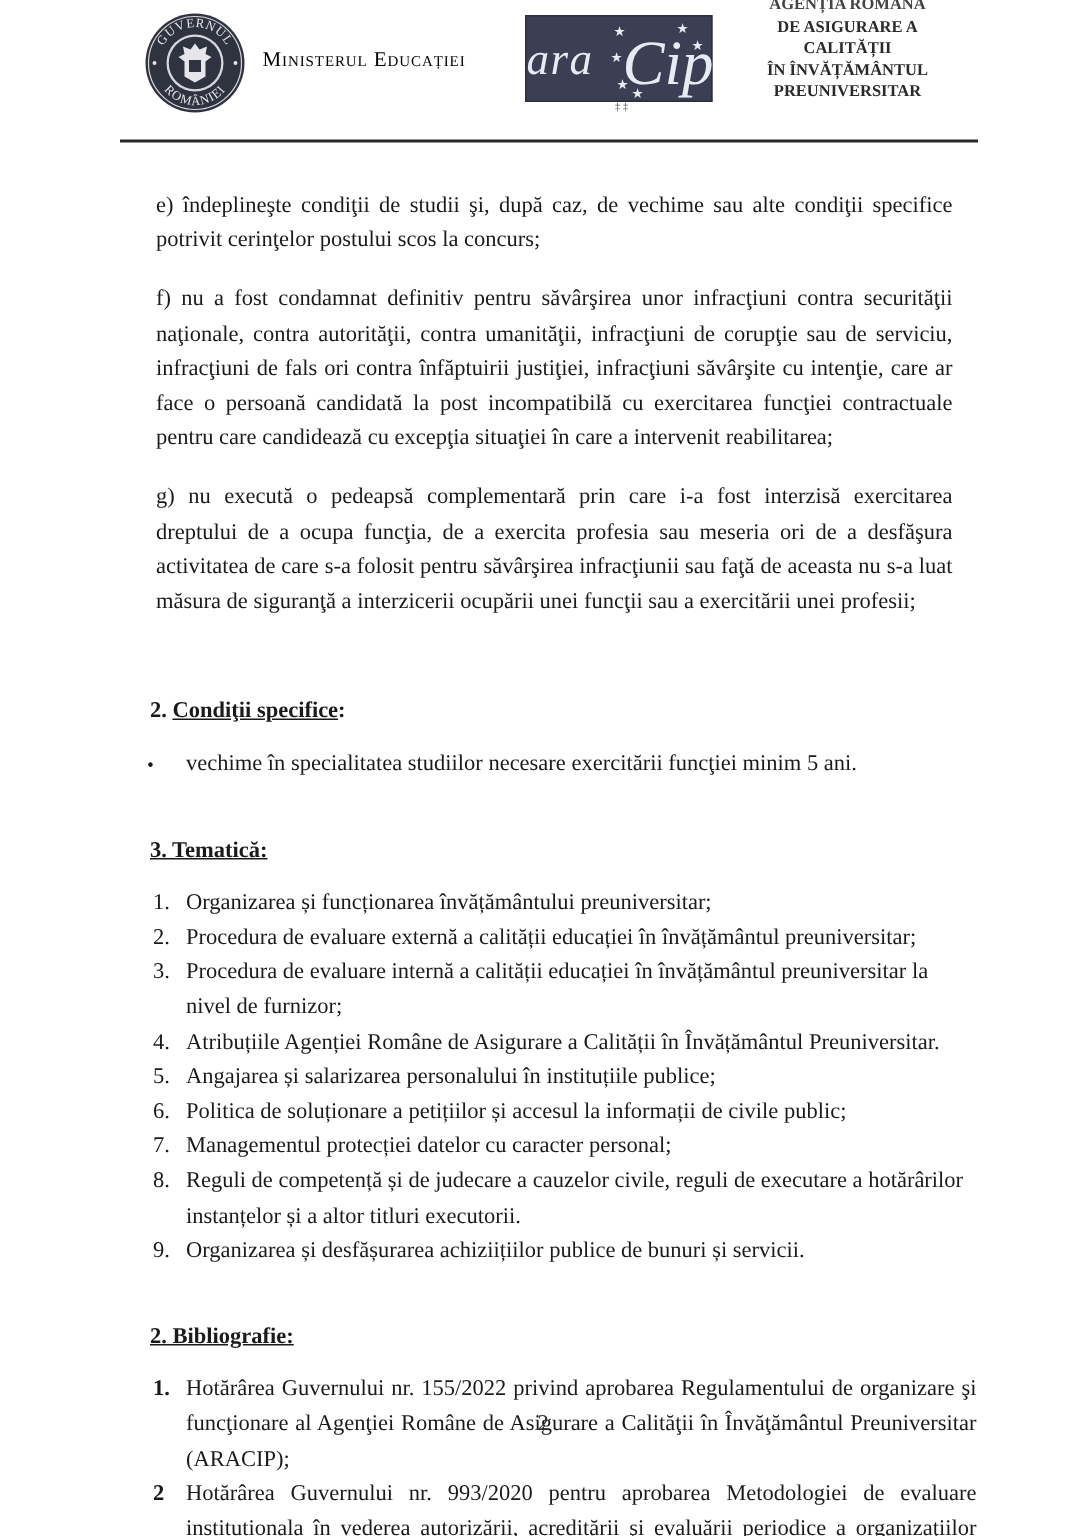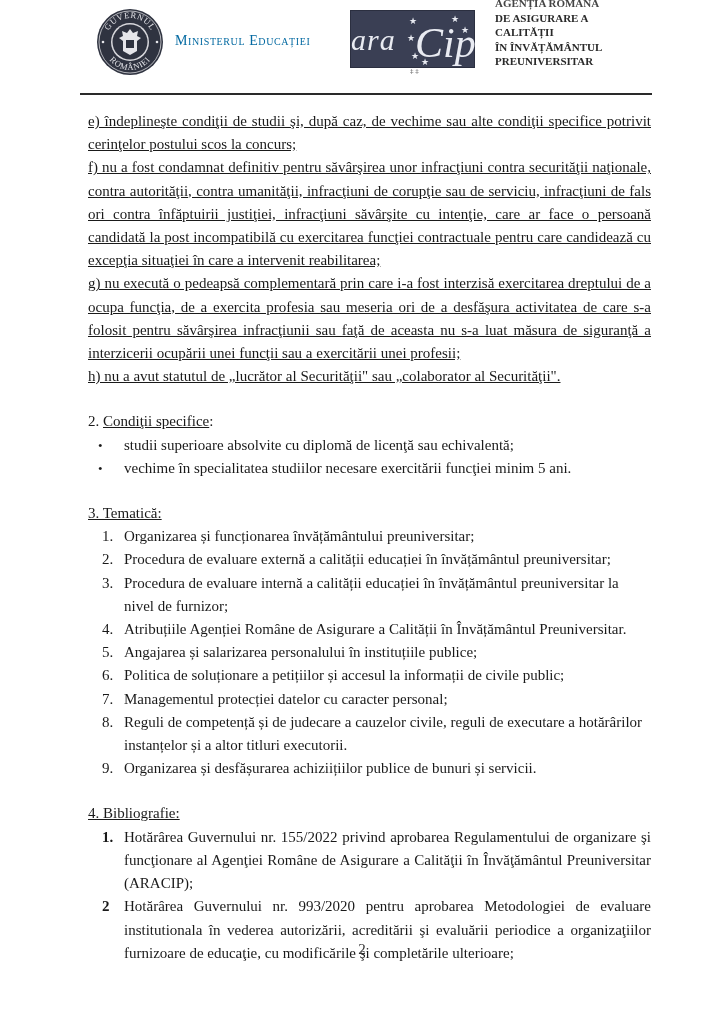--- a/index.html
+++ b/index.html
@@ -25,21 +25,21 @@
       left: 95px; top: 7px;
       width: 70px; height: 70px;
     }
     .ministry-name {
       position: absolute;
       left: 175px; top: 33px;
       font-family: "Liberation Serif", serif;
       font-variant: small-caps;
       font-size: 14px;
       letter-spacing: 0.6px;
-      color: #0369a1;
+      color: #000000;
     }
     .aracip-logo {
       position: absolute;
       left: 350px; top: 10px;
       width: 123px; height: 56px;
       background: #3a3f54;
       border: 1px solid #2b2f40;
     }
     .aracip-logo .ara {
       position: absolute;
@@ -66,20 +66,21 @@
     .aracip-sub {
       position: absolute;
       left: 410px; top: 67px;
       font-size: 7px;
       color: #444;
     }
     .agency-name {
       position: absolute;
       left: 495px; top: 0px;
       width: 140px;
+      text-align: center;
       font-family: "Liberation Serif", serif;
       font-weight: bold;
       font-size: 11px;
       line-height: 14.5px;
       color: #2a2a2a;
     }
     .agency-name div { white-space: nowrap; }
     .agency-name .clipped {
       margin-top: -4px;
       color: #444;
@@ -92,29 +93,28 @@
     }
     .content {
       position: absolute;
       left: 88px; top: 110px;
       width: 563px;
       font-size: 15px;
       line-height: 23.2px;
       text-align: justify;
     }
     .para {
-      margin: 0;
-      text-decoration: underline;
+      margin: 16px;
     }
     .gap {
       height: 22px;
     }
     .section-title {
-      font-weight: normal;
-      margin: 0;
+      font-weight: bold;
+      margin: 12px;
     }
     .section-title .u {
       text-decoration: underline;
     }
     ul.bullets {
       margin: 0;
       padding-left: 36px;
       list-style: none;
     }
     ul.bullets li {
@@ -214,47 +214,45 @@
     <div>PREUNIVERSITAR</div>
   </div>
 
   <div class="header-rule"></div>
 </div>
 
 <div class="content">
   <p class="para">e) îndeplineşte condiţii de studii şi, după caz, de vechime sau alte condiţii specifice potrivit cerinţelor postului scos la concurs;</p>
   <p class="para">f) nu a fost condamnat definitiv pentru săvârşirea unor infracţiuni contra securităţii naţionale, contra autorităţii, contra umanităţii, infracţiuni de corupţie sau de serviciu, infracţiuni de fals ori contra înfăptuirii justiţiei, infracţiuni săvârşite cu intenţie, care ar face o persoană candidată la post incompatibilă cu exercitarea funcţiei contractuale pentru care candidează cu excepţia situaţiei în care a intervenit reabilitarea;</p>
   <p class="para">g) nu execută o pedeapsă complementară prin care i-a fost interzisă exercitarea dreptului de a ocupa funcţia, de a exercita profesia sau meseria ori de a desfăşura activitatea de care s-a folosit pentru săvârşirea infracţiunii sau faţă de aceasta nu s-a luat măsura de siguranţă a interzicerii ocupării unei funcţii sau a exercitării unei profesii;</p>
-  <p class="para">h) nu a avut statutul de „lucrător al Securităţii" sau „colaborator al Securităţii".</p>
 
   <div class="gap"></div>
 
   <p class="section-title"><span>2. </span><span class="u">Condiţii specifice</span><span>:</span></p>
   <ul class="bullets">
-    <li>studii superioare absolvite cu diplomă de licenţă sau echivalentă;</li>
     <li>vechime în specialitatea studiilor necesare exercitării funcţiei minim 5 ani.</li>
   </ul>
 
   <div class="gap"></div>
 
   <p class="section-title"><span class="u">3. Tematică:</span></p>
   <ol class="num">
     <li><span class="n">1.</span><span>Organizarea și funcționarea învățământului preuniversitar;</span></li>
     <li><span class="n">2.</span><span>Procedura de evaluare externă a calității educației în învățământul preuniversitar;</span></li>
     <li><span class="n">3.</span><span>Procedura de evaluare internă a calității educației în învățământul preuniversitar la nivel de furnizor;</span></li>
     <li><span class="n">4.</span><span>Atribuțiile Agenției Române de Asigurare a Calității în Învățământul Preuniversitar.</span></li>
     <li><span class="n">5.</span><span>Angajarea și salarizarea  personalului în instituțiile publice;</span></li>
     <li><span class="n">6.</span><span>Politica de soluționare a petițiilor și accesul la informații de civile public;</span></li>
     <li><span class="n">7.</span><span>Managementul protecției datelor cu caracter personal;</span></li>
     <li><span class="n">8.</span><span>Reguli de competență și de judecare a cauzelor civile, reguli de executare a hotărârilor instanțelor și a altor titluri executorii.</span></li>
     <li><span class="n">9.</span><span>Organizarea și desfășurarea achiziițiilor publice de bunuri și servicii.</span></li>
   </ol>
 
   <div class="gap"></div>
 
-  <p class="section-title"><span class="u">4. Bibliografie:</span></p>
+  <p class="section-title"><span class="u">2. Bibliografie:</span></p>
   <ol class="bib">
     <li><span class="n">1.</span><b>Hotărârea Guvernului nr. 155/2022</b><span> privind aprobarea Regulamentului de organizare şi funcţionare al Agenţiei Române de Asigurare a Calităţii în Învăţământul Preuniversitar (ARACIP);</span></li>
     <li><span class="n">2</span><b>Hotărârea Guvernului nr. 993/2020</b><span> pentru aprobarea Metodologiei de evaluare institutionala în vederea autorizării, acreditării şi evaluării periodice a organizaţiilor furnizoare de educaţie, cu modificările şi completările ulterioare;</span></li>
   </ol>
 </div>
 
 <div class="page-number">2</div>
 
 </body></html>

